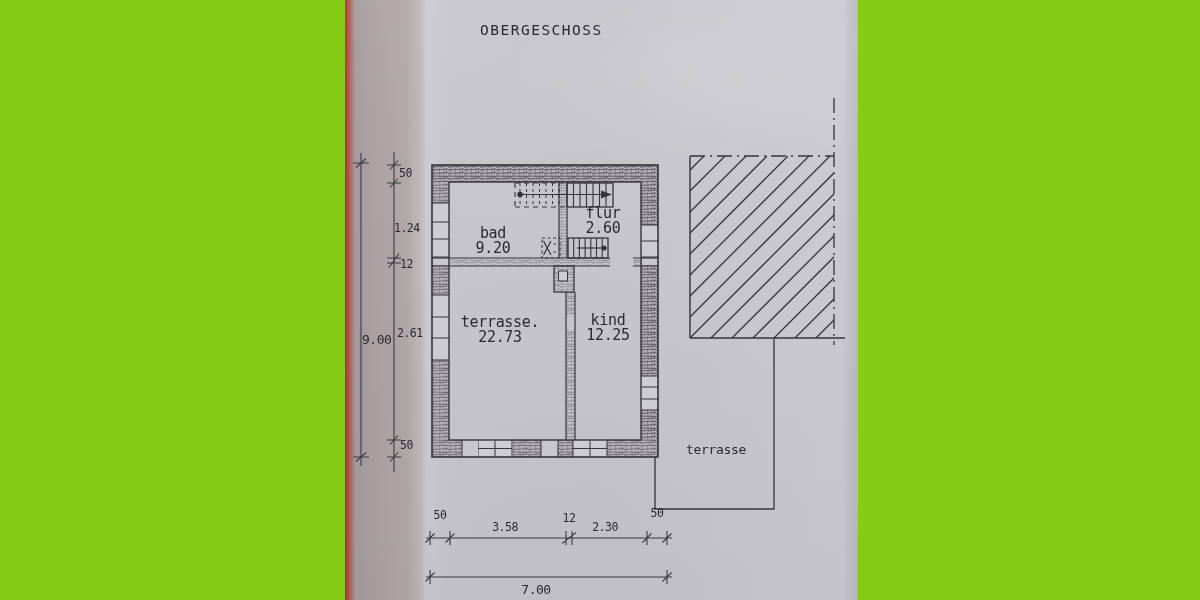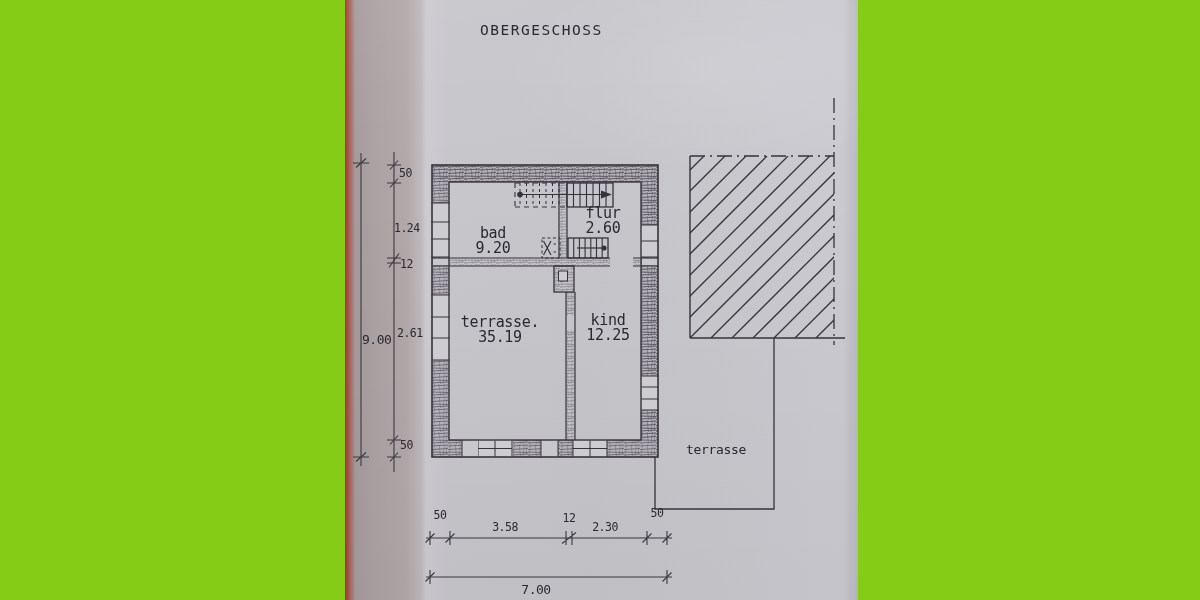--- a/index.html
+++ b/index.html
@@ -167,21 +167,21 @@
   <div class="txt room" style="left:493px;top:226px;">
     <span style="display:block">bad</span>
     <span style="display:block">9.20</span>
   </div>
   <div class="txt room" style="left:603px;top:206px;">
     <span style="display:block">flur</span>
     <span style="display:block">2.60</span>
   </div>
   <div class="txt room" style="left:500px;top:315px;">
     <span style="display:block">terrasse.</span>
-    <span style="display:block">35.19</span>
+    <span style="display:block">22.73</span>
   </div>
   <div class="txt room" style="left:608px;top:313px;">
     <span style="display:block">kind</span>
     <span style="display:block">12.25</span>
   </div>
   <div class="txt room big" style="left:716px;top:414px;text-align:center;">terrasse</div>
 
   <div class="txt dim" style="left:399px;top:166px;">50</div>
   <div class="txt dim" style="left:394px;top:221px;">1.24</div>
   <div class="txt dim" style="left:400px;top:257px;">12</div>

